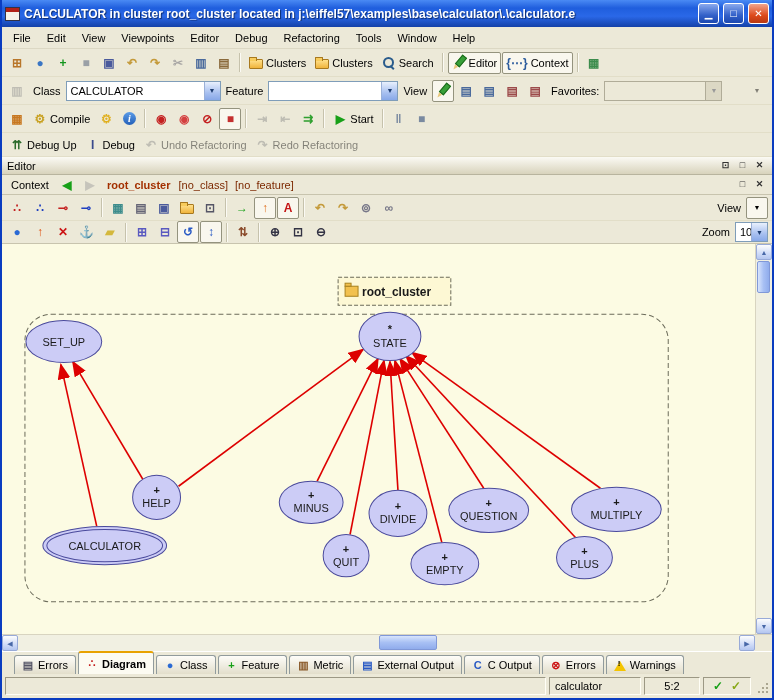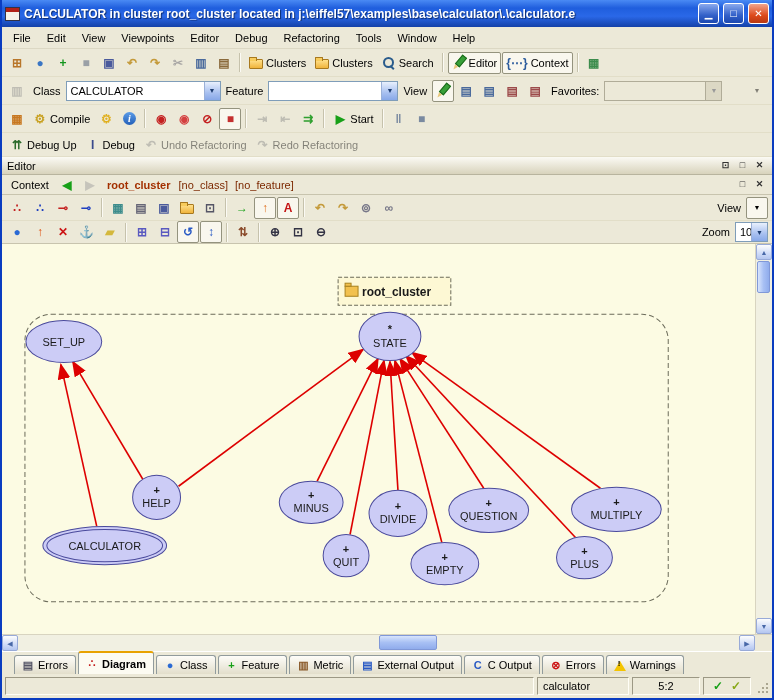--- a/index.html
+++ b/index.html
@@ -67,21 +67,21 @@
 .scroll-corner{width:17px;flex:none;background:#ece9d8;}
 .tabbar{height:23px;flex:none;display:flex;align-items:flex-end;gap:2px;padding:0 2px 0 12px;background:#ece9d8;border-top:1px solid #fff;}
 .tab{display:inline-flex;align-items:center;gap:4px;height:19px;padding:0 7px;border:1px solid #919b9c;border-bottom:none;border-radius:3px 3px 0 0;background:linear-gradient(180deg,#fefdf9,#e2decb);}
 .tab .tb-ico{font-size:11px;min-width:12px;height:12px;}
 .tab.selected{height:23px;background:#fcfbf2;border-top:2px solid #e8a200;}
 .tab.selected .tb-lbl{font-weight:bold;}
 .statusbar{height:24px;flex:none;display:flex;align-items:center;gap:3px;padding:2px 2px 3px 3px;background:#ece9d8;}
 .status-cell{height:18px;display:flex;align-items:center;padding:0 5px;border:1px solid;border-color:#9c9884 #fffef6 #fffef6 #9c9884;background:#ece9d8;}
 .status-main{flex:1;}
 .w90{width:92px;}
-.w44{width:68px;justify-content:center;}
+.w44{width:56px;justify-content:center;}
 .status-ico{display:inline-flex;align-items:center;justify-content:center;width:18px;height:16px;}
 .resize-grip{width:16px;height:18px;position:relative;}
 .resize-grip::after{content:"";position:absolute;right:2px;bottom:2px;width:2px;height:2px;background:#aaa690;box-shadow:-4px 0 #aaa690,0 -4px #aaa690,-8px 0 #aaa690,-4px -4px #aaa690,0 -8px #aaa690;}
 
 .ico-folder{width:14px;height:10px;background:linear-gradient(180deg,#ffe08a,#f0b43c);border:1px solid #a8791e;border-radius:1px;position:relative;margin-top:3px;}
 .ico-folder::before{content:"";position:absolute;top:-3px;left:-1px;width:6px;height:3px;background:#f8cc5c;border:1px solid #a8791e;border-bottom:none;border-radius:1px 1px 0 0;}
 .ico-search{width:13px;height:13px;position:relative;}
 .ico-search::before{content:"";position:absolute;left:1px;top:1px;width:7px;height:7px;border:2px solid #2a5c8c;border-radius:50%;}
 .ico-search::after{content:"";position:absolute;left:9px;top:9px;width:5px;height:2px;background:#2a5c8c;transform:rotate(45deg);transform-origin:0 0;}
 .ico-pencil{width:13px;height:13px;position:relative;}

